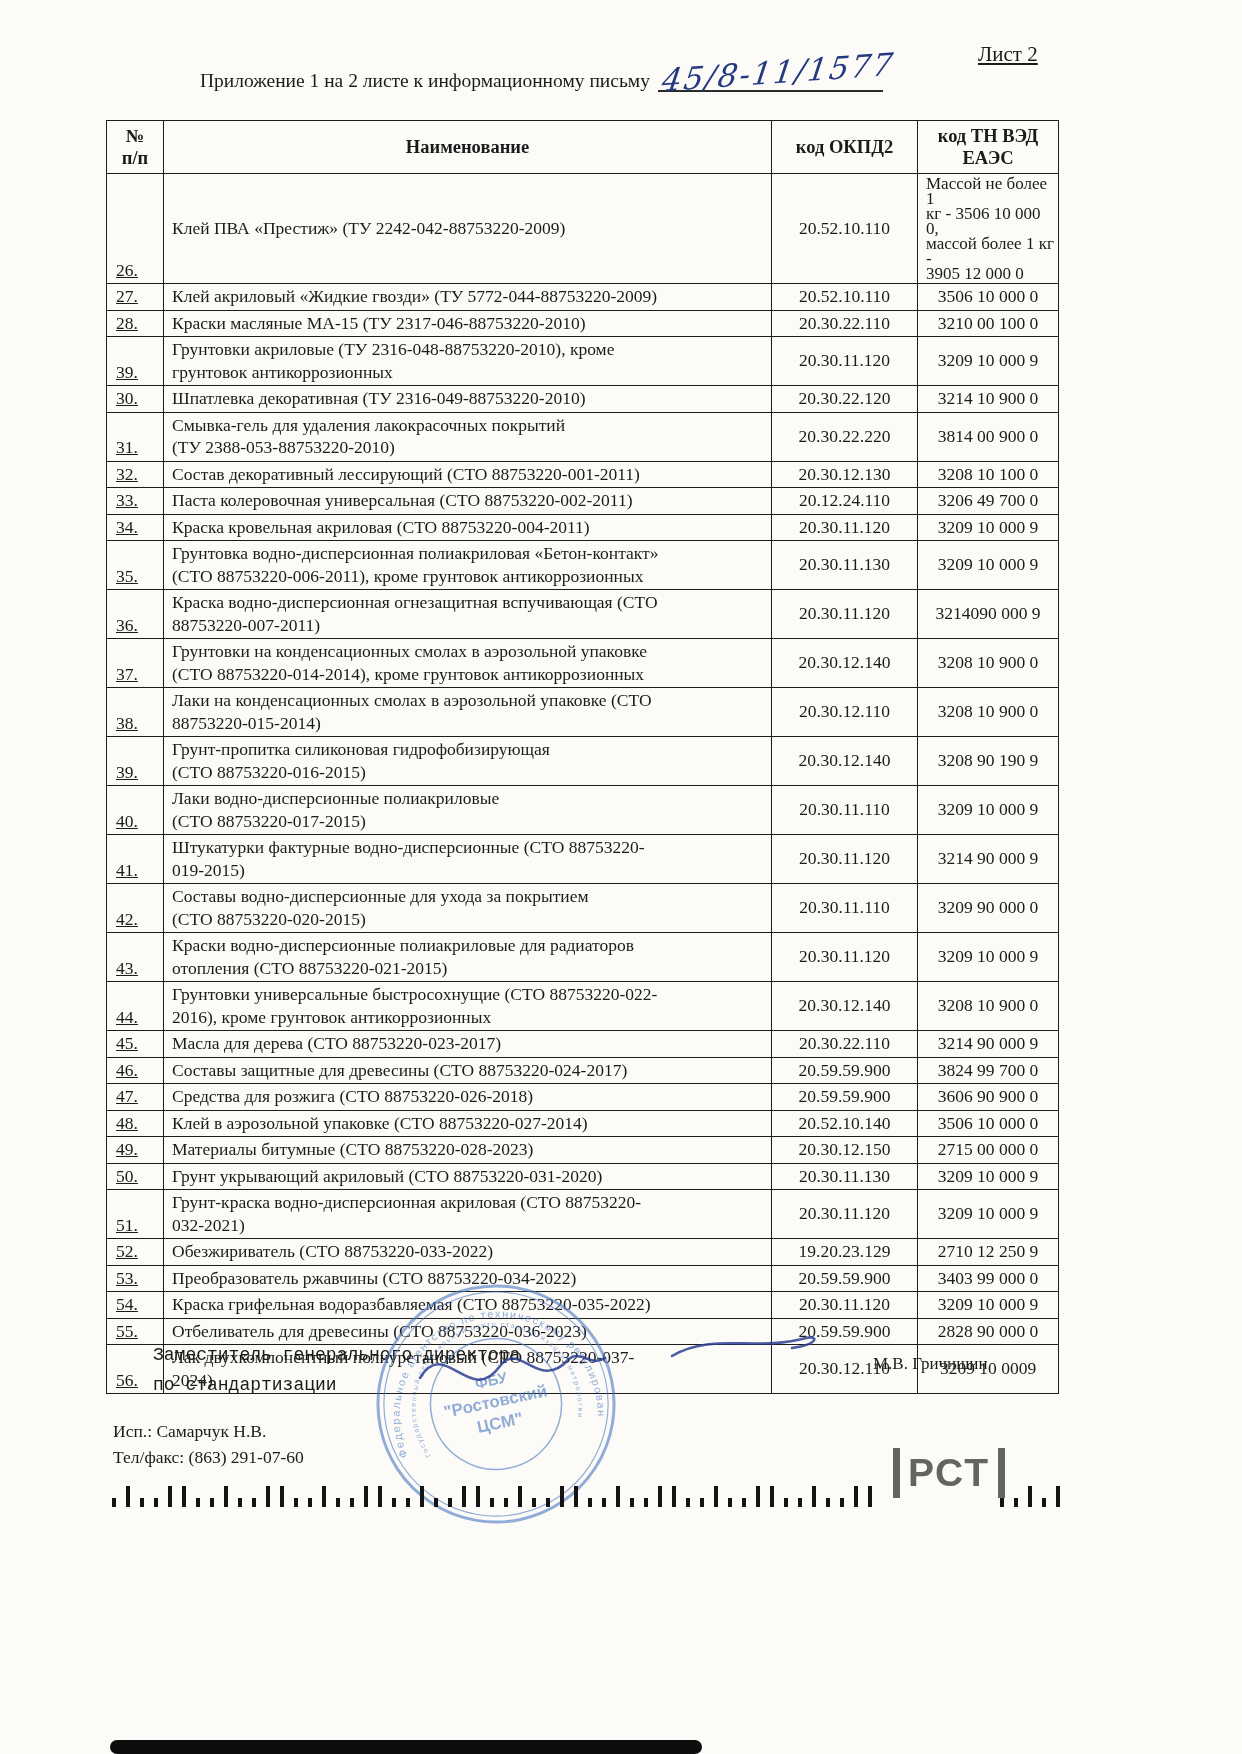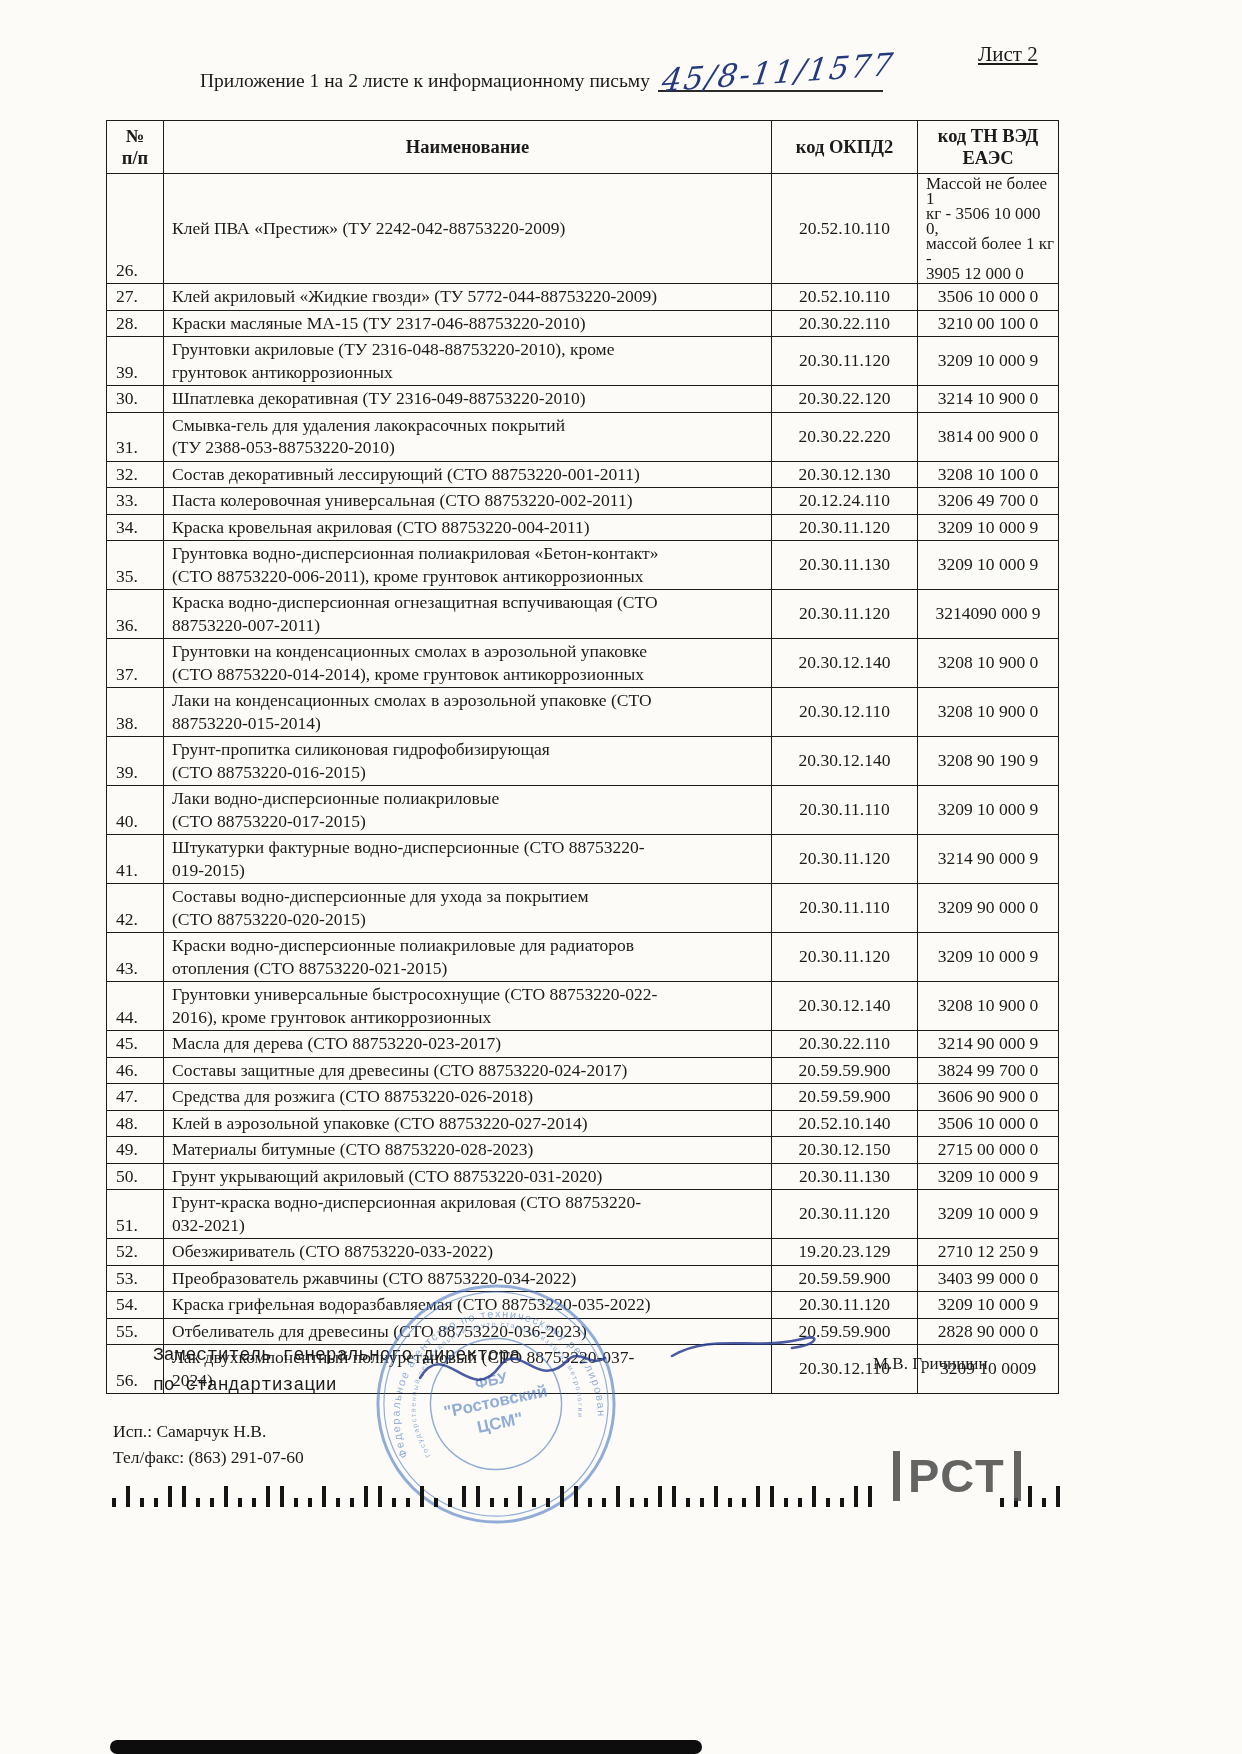--- a/index.html
+++ b/index.html
@@ -9,21 +9,21 @@
 
   .sheet-label { position:absolute; top:42px; left:978px; font-size:21px;text-decoration:underline; }
   .title-line { position:absolute; top:66px; left:188px; font-size:19.5px; white-space:nowrap;margin-left:12px; }
   .blank { display:inline-block; width:225px; height:26px; border-bottom:2px solid #2a2a2a; position:relative; vertical-align:bottom; margin-left:8px; }
   .handwritten { position:absolute; left:4px; bottom:0px; font-size:31px; color:#24397f; font-style:italic;
                  transform:rotate(-4deg) skewX(-12deg); font-family:"DejaVu Serif", serif; letter-spacing:2px; white-space:nowrap; }
 
   table.doc { position:absolute; top:120px; left:106px; width:952px; border-collapse:collapse; table-layout:fixed; }
   .doc th, .doc td { border:1.6px solid #1c1c1c; white-space:pre-line; }
   .doc th { font-size:18.5px; padding:4px 3px; vertical-align:middle; text-align:center; font-weight:bold; line-height:22px; }
-  td.num  { vertical-align:bottom; text-align:left; padding:1px 18px 2px 9px; font-size:17.5px; line-height:22.5px; }
+  td.num  { vertical-align:bottom; text-align:left; padding:1px 18px 2px 9px; font-size:17.5px; line-height:22.5px;text-decoration:underline; }
   td.name { vertical-align:middle; text-align:left; padding:1px 6px 2px 8px; font-size:17.5px; line-height:22.5px; }
   td.code { vertical-align:middle; text-align:center; font-size:17.5px; line-height:22.5px; padding:1px 2px 2px; }
   td.code.small { font-size:17px; line-height:15px; text-align:left; padding:2px 2px 2px 8px; }
 
   .sign-title { position:absolute; top:1340px; left:153px; font-size:18px; line-height:30px; white-space:pre-line;font-family:Liberation Mono, monospace; }
   .sign-name  { position:absolute; top:1354px; left:873px; font-size:17px; }
   .executor   { position:absolute; top:1418px; left:113px; font-size:17.5px; line-height:26px; white-space:pre-line; }
 
   svg.stamp { position:absolute; left:372px; top:1280px; width:248px; height:248px; transform:rotate(-12deg); opacity:.6; }
   .sc  { fill:none; stroke:#4a79c2; }
@@ -34,21 +34,21 @@
   .sig { fill:none; stroke:#2b3f93; stroke-width:2.6px; stroke-linecap:round; opacity:.85; }
 
   .barcode { position:absolute; display:flex; align-items:flex-end; gap:10px; }
   #bc-left  { left:112px; top:1486px; }
   #bc-right { left:1000px; top:1486px; }
   .bar { width:4px; height:9px; background:#141414; }
   .bar.tall { height:21px; }
 
   .rst-logo { position:absolute; left:893px; top:1448px; display:flex; align-items:center; gap:8px; opacity:.85; }
   .rst-bar { width:7px; height:50px; background:#4a4a4a; }
-  .rst-text { font-family:"Liberation Sans", sans-serif; font-weight:bold; font-size:47px; color:#4a4a4a; letter-spacing:2px; }
+  .rst-text { font-family:"Liberation Sans", sans-serif; font-weight:bold; font-size:39px; color:#4a4a4a; letter-spacing:2px; }
 
   .bottom-strip { position:absolute; left:110px; top:1740px; width:592px; height:14px; background:#0d0d0d; border-radius:7px; }
 </style>
 </head>
 <body>
 
 <div class="page">
 
   <div class="sheet-label">Лист 2</div>
 

